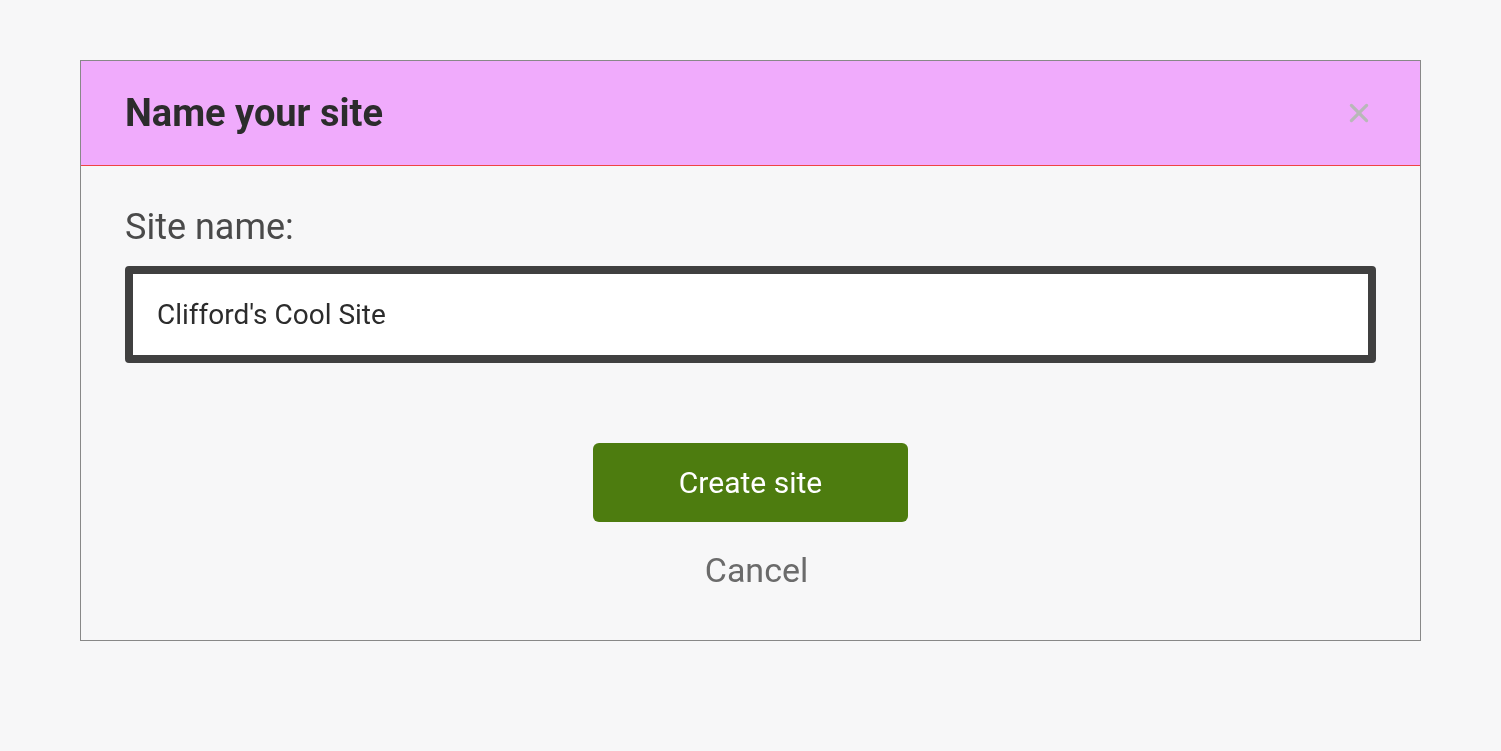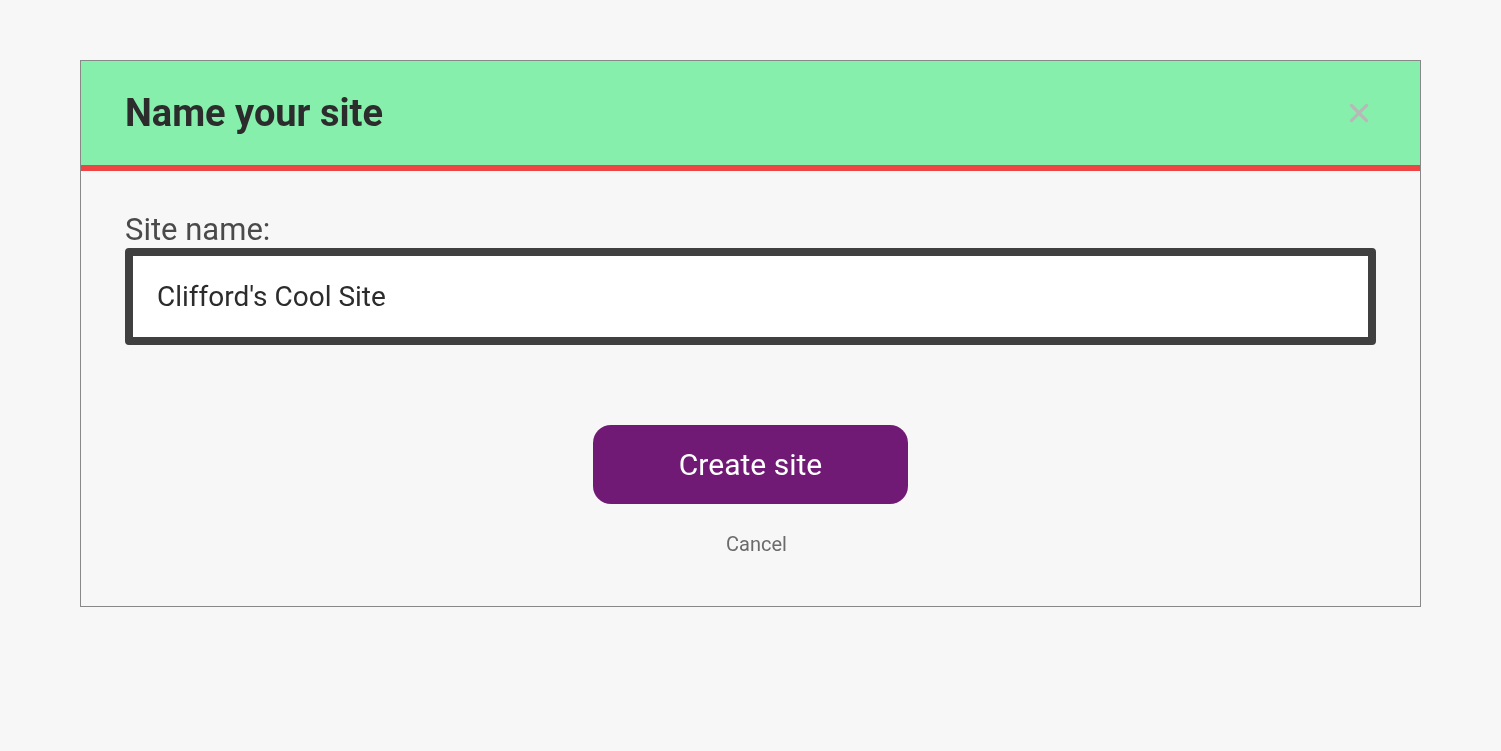--- a/index.html
+++ b/index.html
@@ -18,22 +18,22 @@
       background: #fff;
       border: 1px solid #888;
       width: 100%;
       height: auto;
     }
     .dialog-header {
       display: flex;
       align-items: center;
       justify-content: space-between;
       padding: 30px 44px 30px 44px;
-      border-bottom: 6px solid #ef4444;
-      background: #86efac;
+      border-bottom: 1px solid #ef4444;
+      background: #f0abfc;
     }
     .dialog-title {
       font-size: 38px;
       font-weight: 700;
       color: #2c2c2c;
     }
     .close-btn {
       background: none;
       border: none;
       cursor: pointer;
@@ -45,22 +45,23 @@
     }
     .close-btn svg {
       width: 26px;
       height: 26px;
     }
     .dialog-body {
       background: #f7f7f8;
       padding: 40px 44px 50px 44px;
     }
     .field-label {
-      font-size: 31px;
+      font-size: 36px;
       color: #4a4a4a;
+      margin-bottom: 18px;
       display: block;
     }
     .text-input {
       width: 100%;
       font-size: 28px;
       padding: 24px 24px;
       border: 8px solid #404040;
       border-radius: 4px;
       background: #fff;
       color: #2c2c2c;
@@ -68,33 +69,33 @@
       font-family: inherit;
     }
     .actions {
       display: flex;
       flex-direction: column;
       align-items: center;
       gap: 28px;
       margin-top: 80px;
     }
     .primary-btn {
-      background: #701a75;
+      background: #4d7c0f;
       color: #fff;
       border: none;
       font-size: 30px;
       padding: 22px 86px;
-      border-radius: 18px;
+      border-radius: 6px;
       cursor: pointer;
       font-family: inherit;
     }
     .cancel-link {
       background: none;
       border: none;
-      font-size: 20px;
+      font-size: 34px;
       color: #6b6b6b;
       cursor: pointer;
       font-family: inherit;
       margin-left: 12px;
     }
   </style>
 </head>
 <body>
 
 <div class="dialog">

